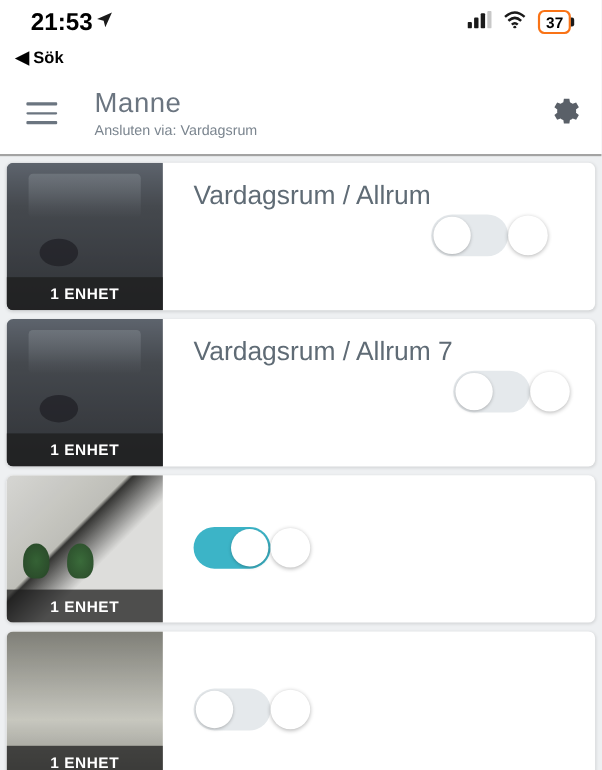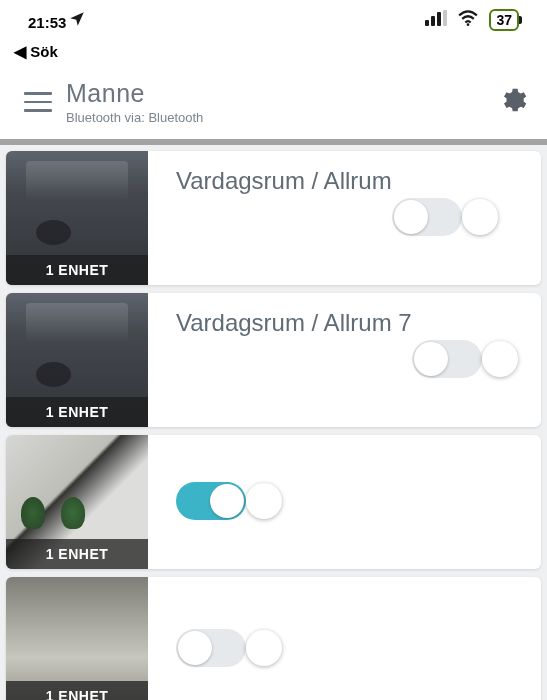--- a/index.html
+++ b/index.html
@@ -1,27 +1,27 @@
 <!DOCTYPE html>
 <html><head>
   <meta charset="utf-8">
   <style>
     * { margin: 0; padding: 0; box-sizing: border-box; font-family: -apple-system, BlinkMacSystemFont, 'Segoe UI', sans-serif; }
     body { width: 547px; height: 700px; background: #eef0f2; overflow: hidden; }
     
     .status-bar { height: 40px; display: flex; justify-content: space-between; align-items: center; padding: 0 28px; background: #fff; }
-    .status-left { display: flex; align-items: flex-end; gap: 2px; font-weight: 700; font-size: 15px; }
+    .status-left { display: flex; align-items: flex-end; gap: 2px; font-weight: 700; font-size: 22px; }
     .status-right { display: flex; align-items: center; gap: 10px; }
-    .battery-box { border: 2px solid #4d7c0f; border-radius: 6px; padding: 1px 5px; font-size: 14px; font-weight: 700; position: relative; }
+    .battery-box { border: 2px solid #f97316; border-radius: 6px; padding: 1px 5px; font-size: 14px; font-weight: 700; position: relative; }
     .battery-box::after { content: ''; position: absolute; right: -5px; top: 30%; height: 40%; width: 3px; background: #1a1a1a; border-radius: 0 2px 2px 0; }
     
     .back-row { background: #fff; padding: 2px 14px 8px; display: flex; align-items: center; gap: 4px; font-size: 15px; font-weight: 600; }
     .back-caret { font-size: 16px; }
     
-    .app-header { background: #fff; display: flex; align-items: center; padding: 10px 20px 14px 24px; gap: 14px; border-bottom: 6px solid #a3a3a3; }
+    .app-header { background: #fff; display: flex; align-items: center; padding: 10px 20px 14px 24px; gap: 34px; border-bottom: 2px solid #a3a3a3; }
     .hamburger { display: flex; flex-direction: column; gap: 6px; cursor: pointer; flex-shrink: 0; }
     .hamburger span { width: 28px; height: 2.5px; background: #6b7580; border-radius: 1px; }
     .header-titles { flex: 1; }
     .header-title { font-size: 25px; font-weight: 400; color: #6b7580; letter-spacing: 0.5px; }
     .header-sub { font-size: 13px; color: #7b858f; margin-top: 2px; }
     .gear-btn { cursor: pointer; flex-shrink: 0; }
     
     .rooms { padding-top: 6px; }
     .room-card { display: flex; background: #fff; margin: 0 6px 8px; border-radius: 6px; box-shadow: 0 1px 3px rgba(0,0,0,0.12); overflow: hidden; min-height: 134px; }
     .room-thumb { width: 142px; position: relative; flex-shrink: 0; background: #555; }
@@ -97,21 +97,21 @@
 </div>
 
 <div class="app-header">
   <div class="hamburger">
     <span></span>
       <span></span>
       <span></span>
   </div>
   <div class="header-titles">
     <div class="header-title">Manne</div>
-    <div class="header-sub">Bluetooth via: Bluetooth</div>
+    <div class="header-sub">Ansluten via: Vardagsrum</div>
   </div>
   <div class="gear-btn">
     <svg width="30" height="30" viewBox="0 0 24 24" fill="#5a6068">
       <path d="M12 8a4 4 0 100 8 4 4 0 000-8zm9.4 4a7.7 7.7 0 00-.1-1.2l2.1-1.6-2-3.5-2.5 1a7.6 7.6 0 00-2-1.2L16.5 3h-4l-.4 2.5a7.6 7.6 0 00-2 1.2l-2.5-1-2 3.5 2.1 1.6a7.7 7.7 0 000 2.4l-2.1 1.6 2 3.5 2.5-1a7.6 7.6 0 002 1.2l.4 2.5h4l.4-2.5a7.6 7.6 0 002-1.2l2.5 1 2-3.5-2.1-1.6c.1-.4.1-.8.1-1.2z"></path>
     </svg>
   </div>
 </div>
 
 <div class="rooms" id="rooms-container">
     <div class="room-card">

